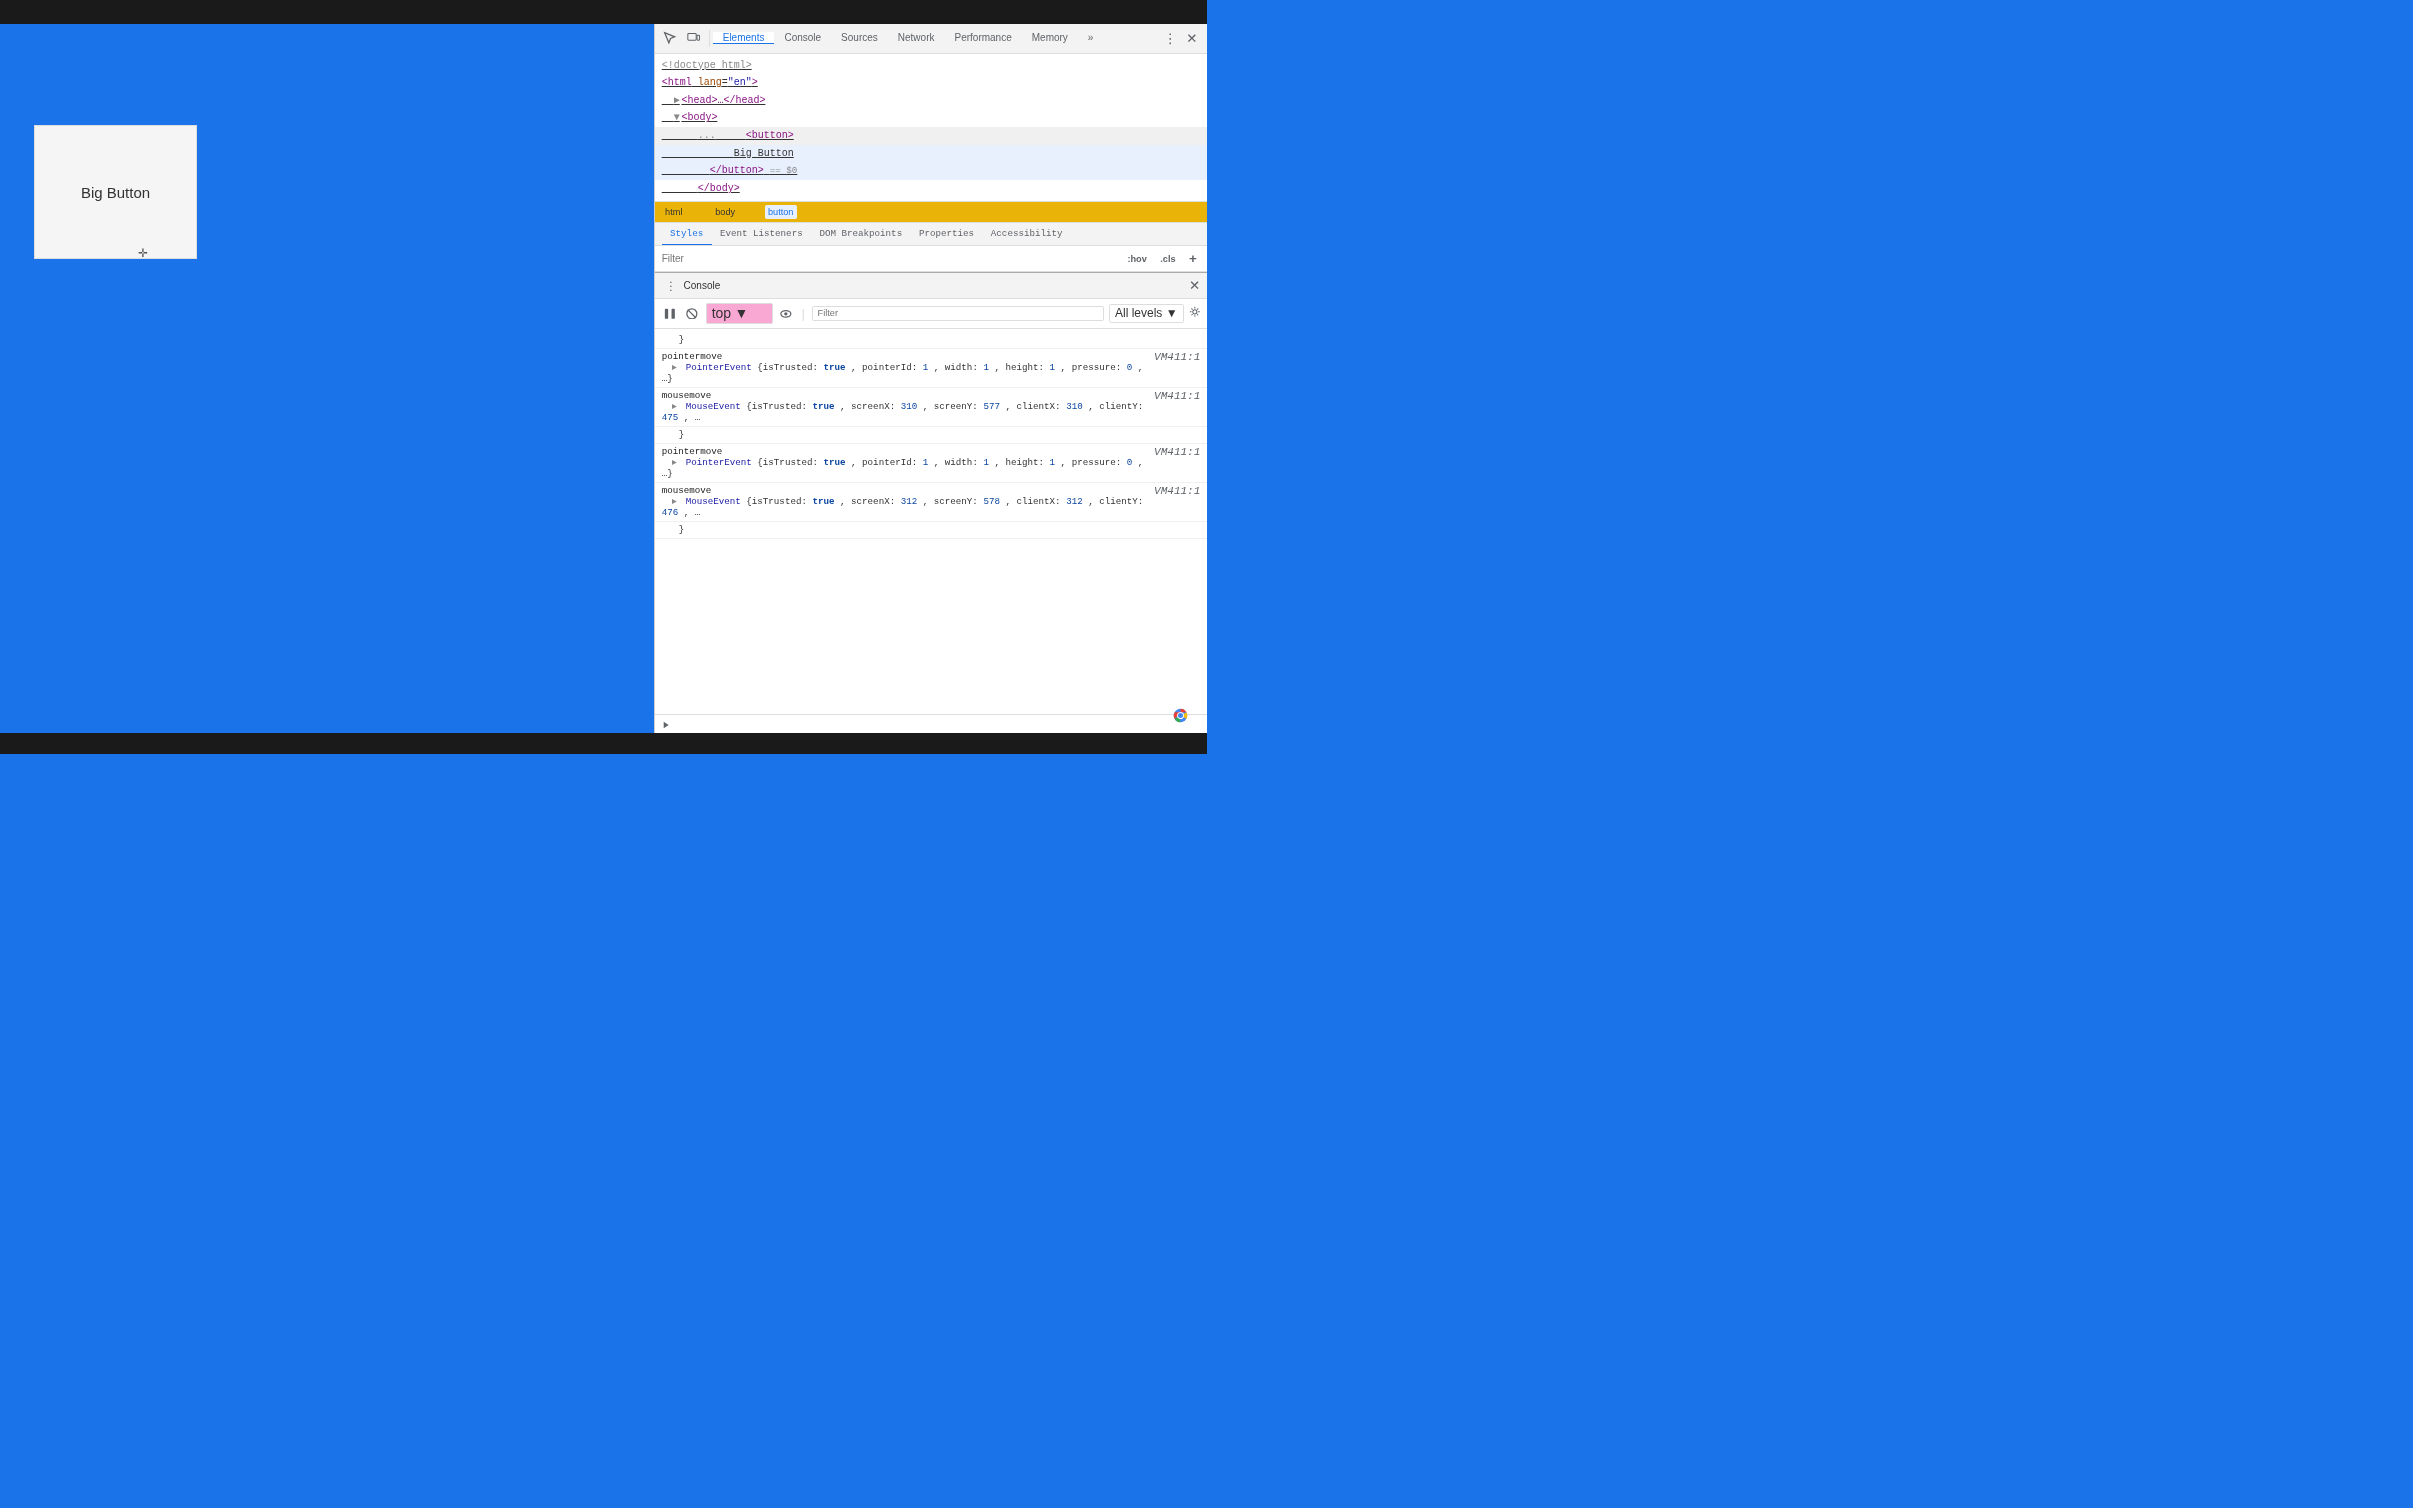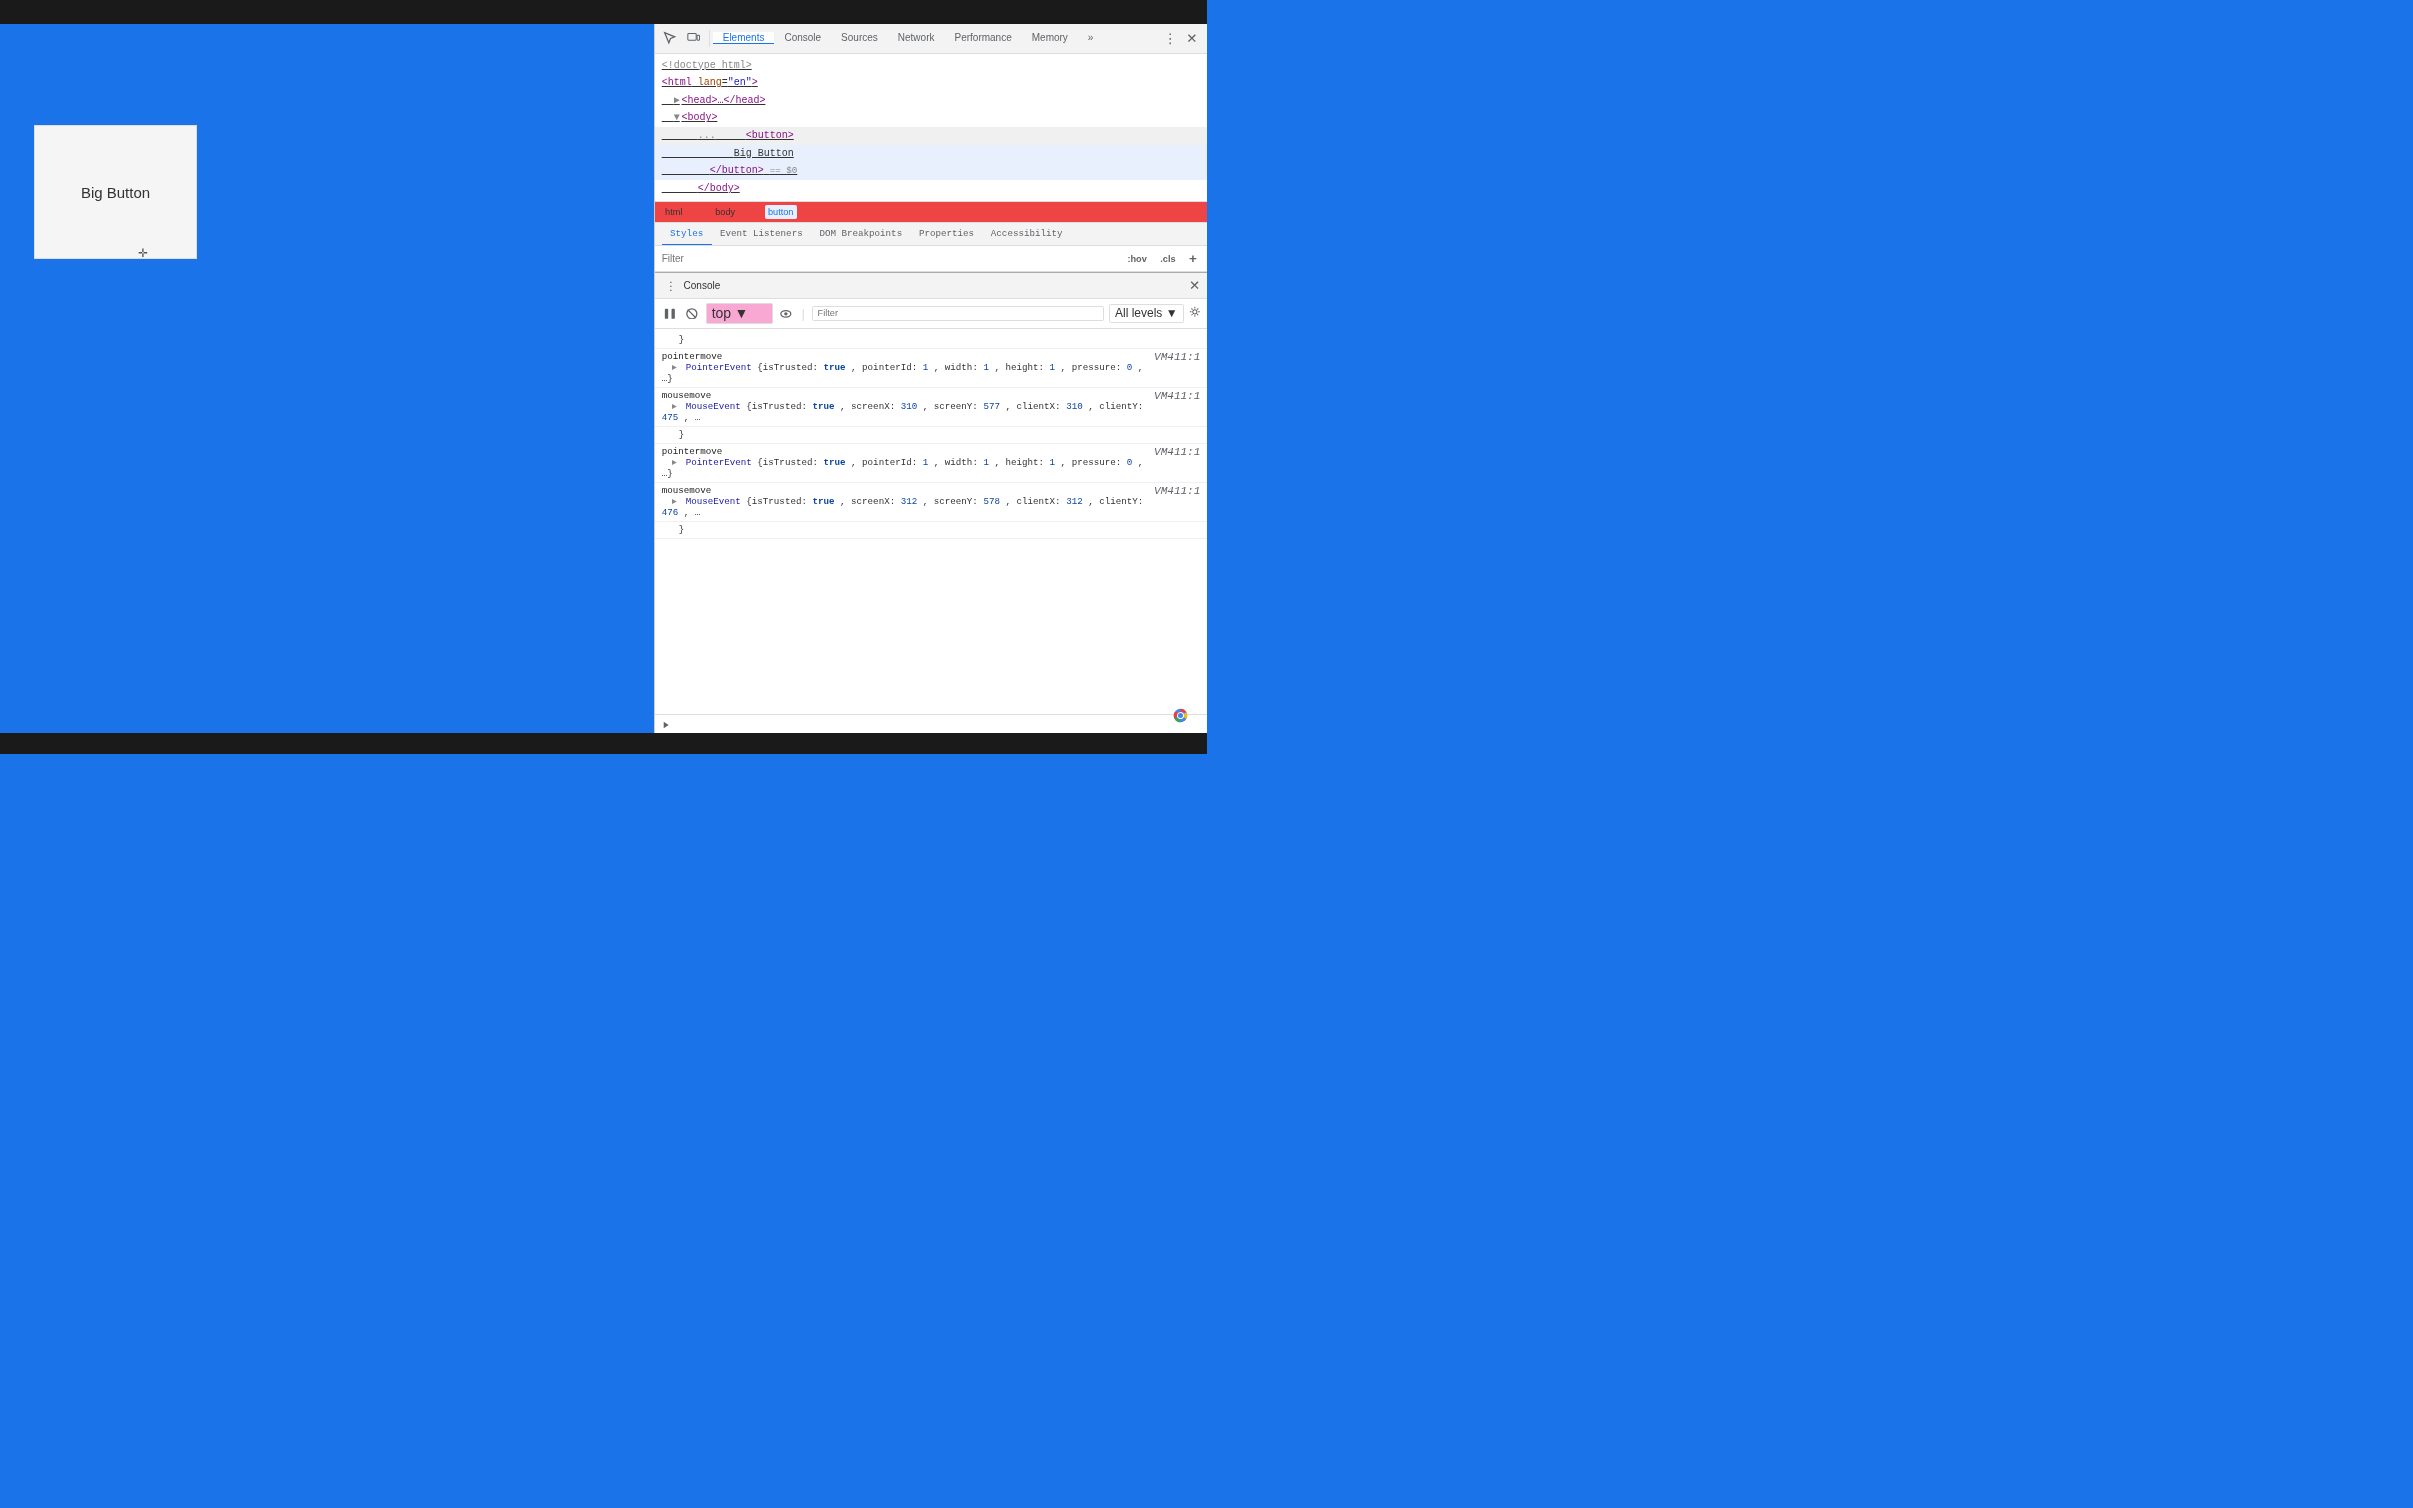--- a/index.html
+++ b/index.html
@@ -197,21 +197,21 @@
     .html-value { color: #1a1aa6; }
     .html-text { color: #333; }
     .html-comment { color: #888; }
     .html-eq { color: #333; }
     .html-selected-indicator { color: #888; font-size: 9.2px; }
 
     .triangle { color: #888; margin-right: 1.7px; cursor: pointer; }
 
     
     .breadcrumb-bar {
-      background: #ef4444;
+      background: #eab308;
       border-top: 0.8px solid #ddd;
       border-bottom: 0.8px solid #ddd;
       padding: 3.4px 6.7px;
       font-size: 9.2px;
       display: flex;
       gap: 13px;
       flex-shrink: 0;
       text-align: center;
     }
 

